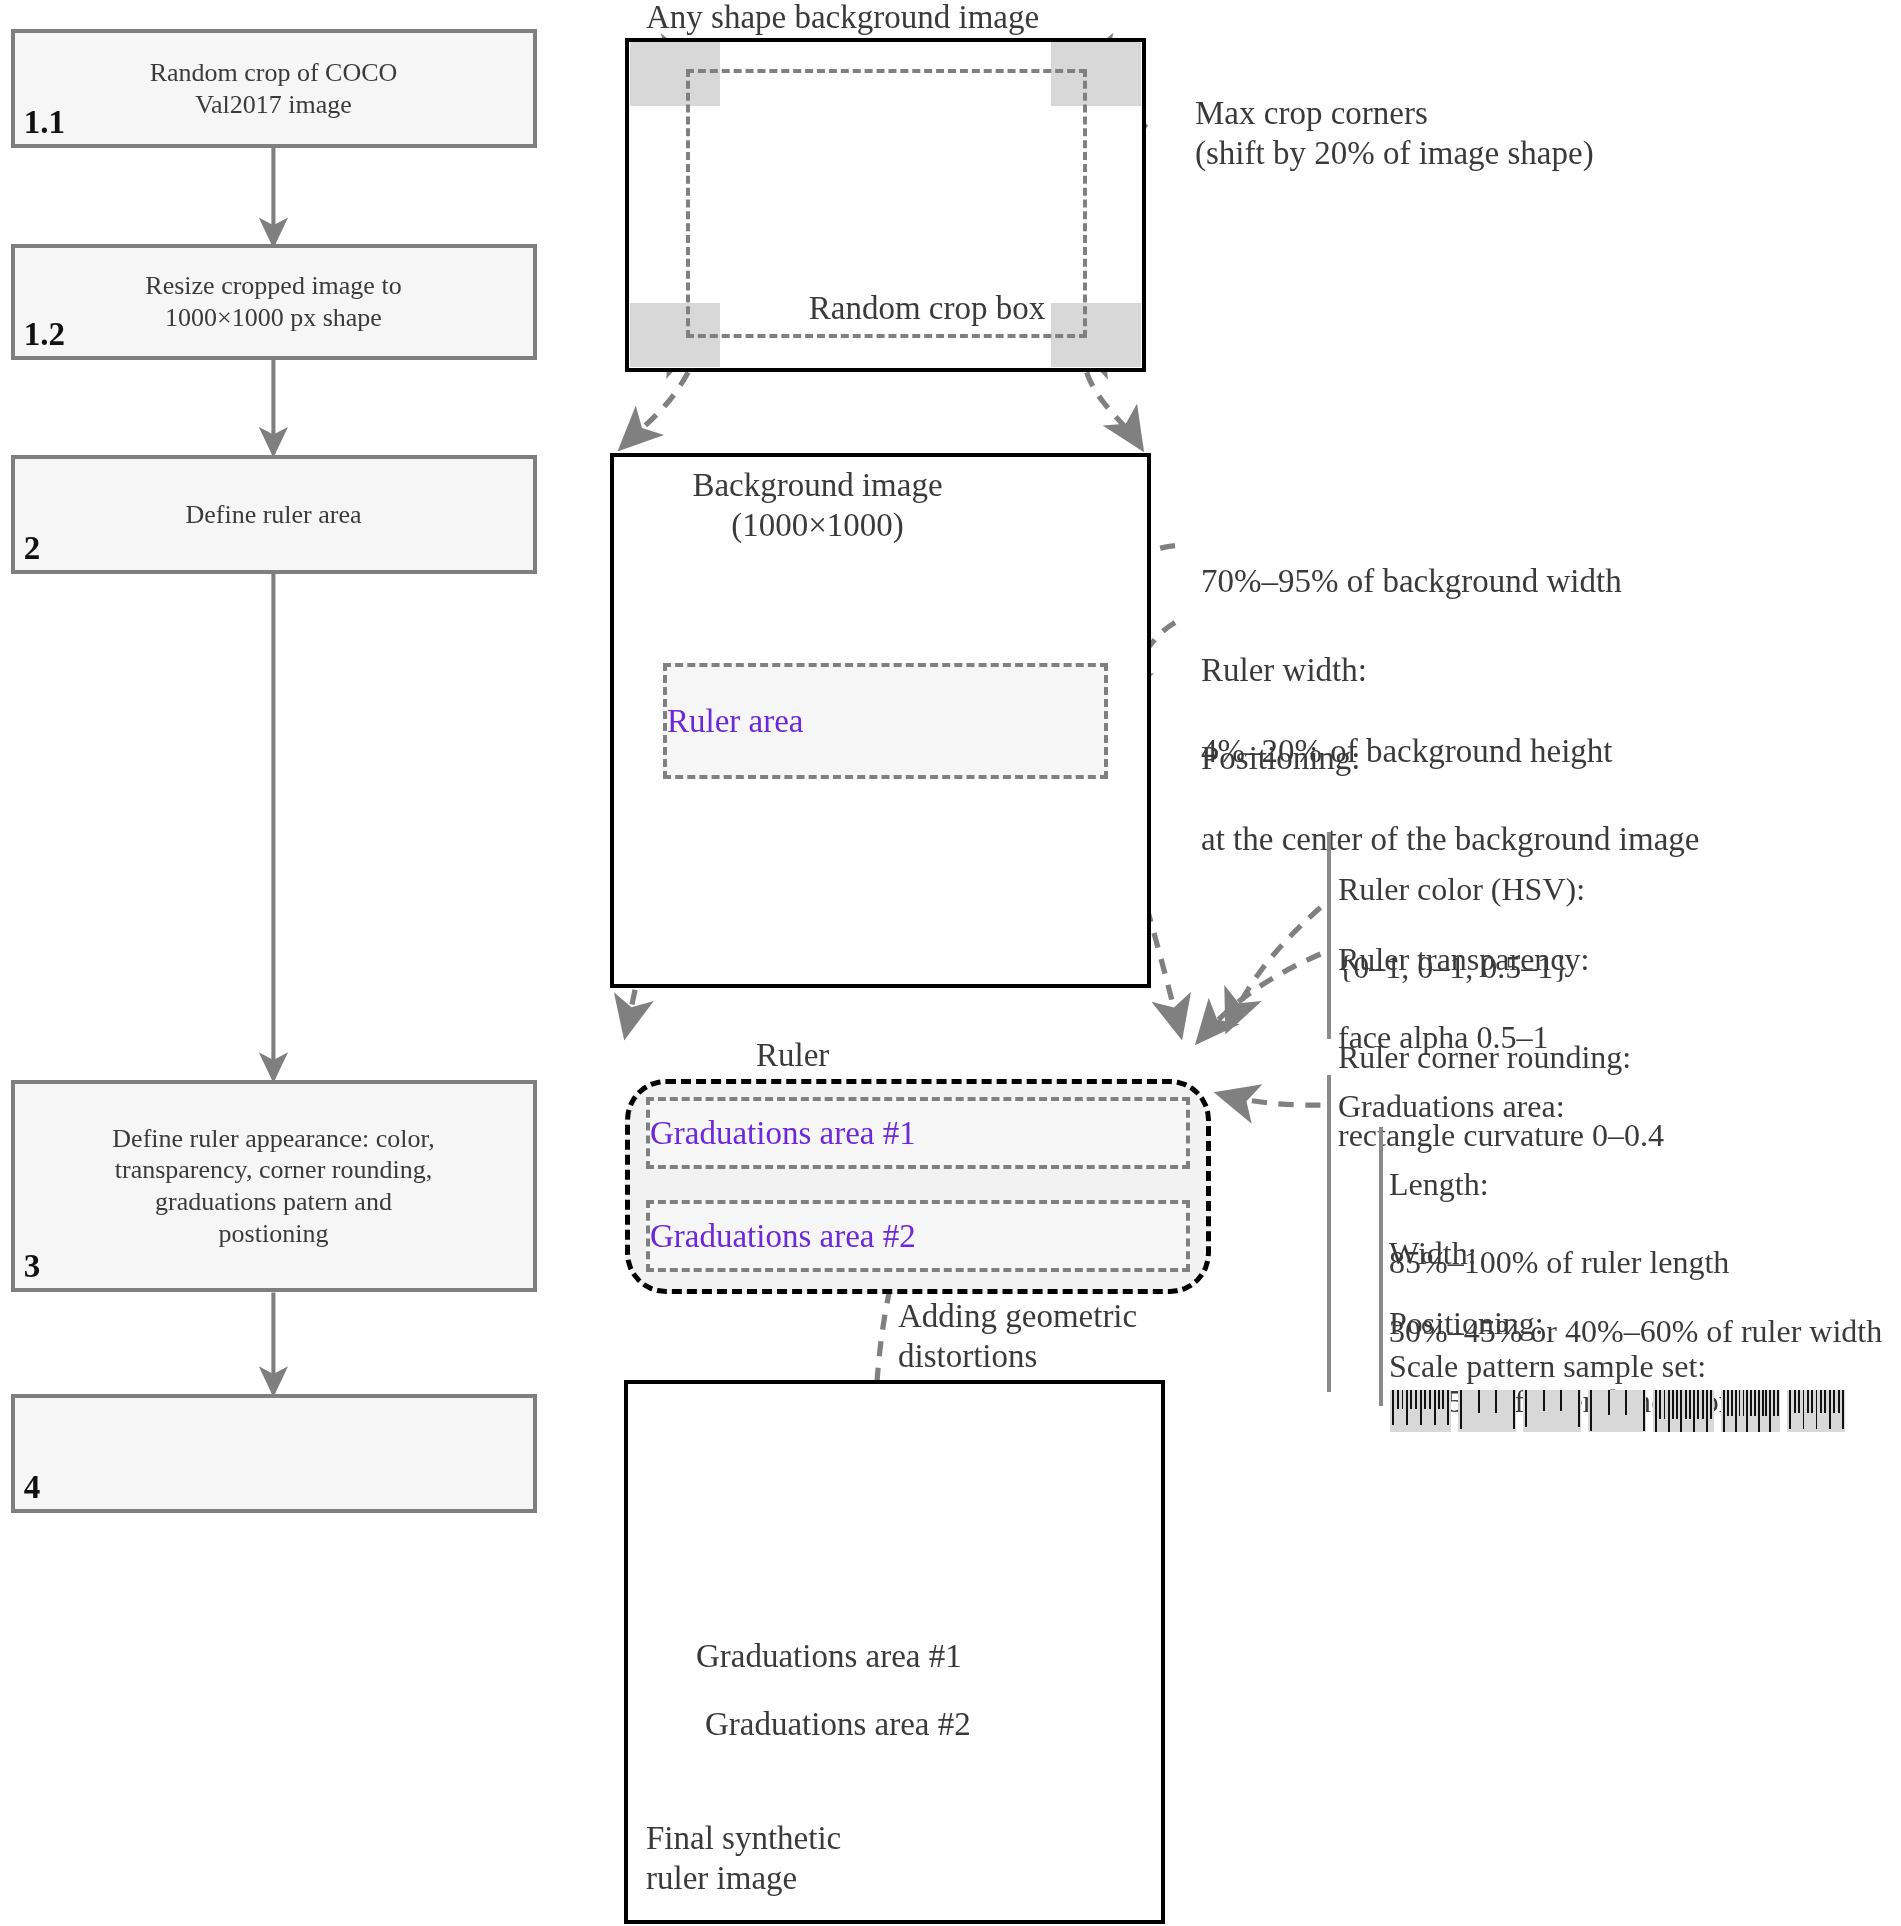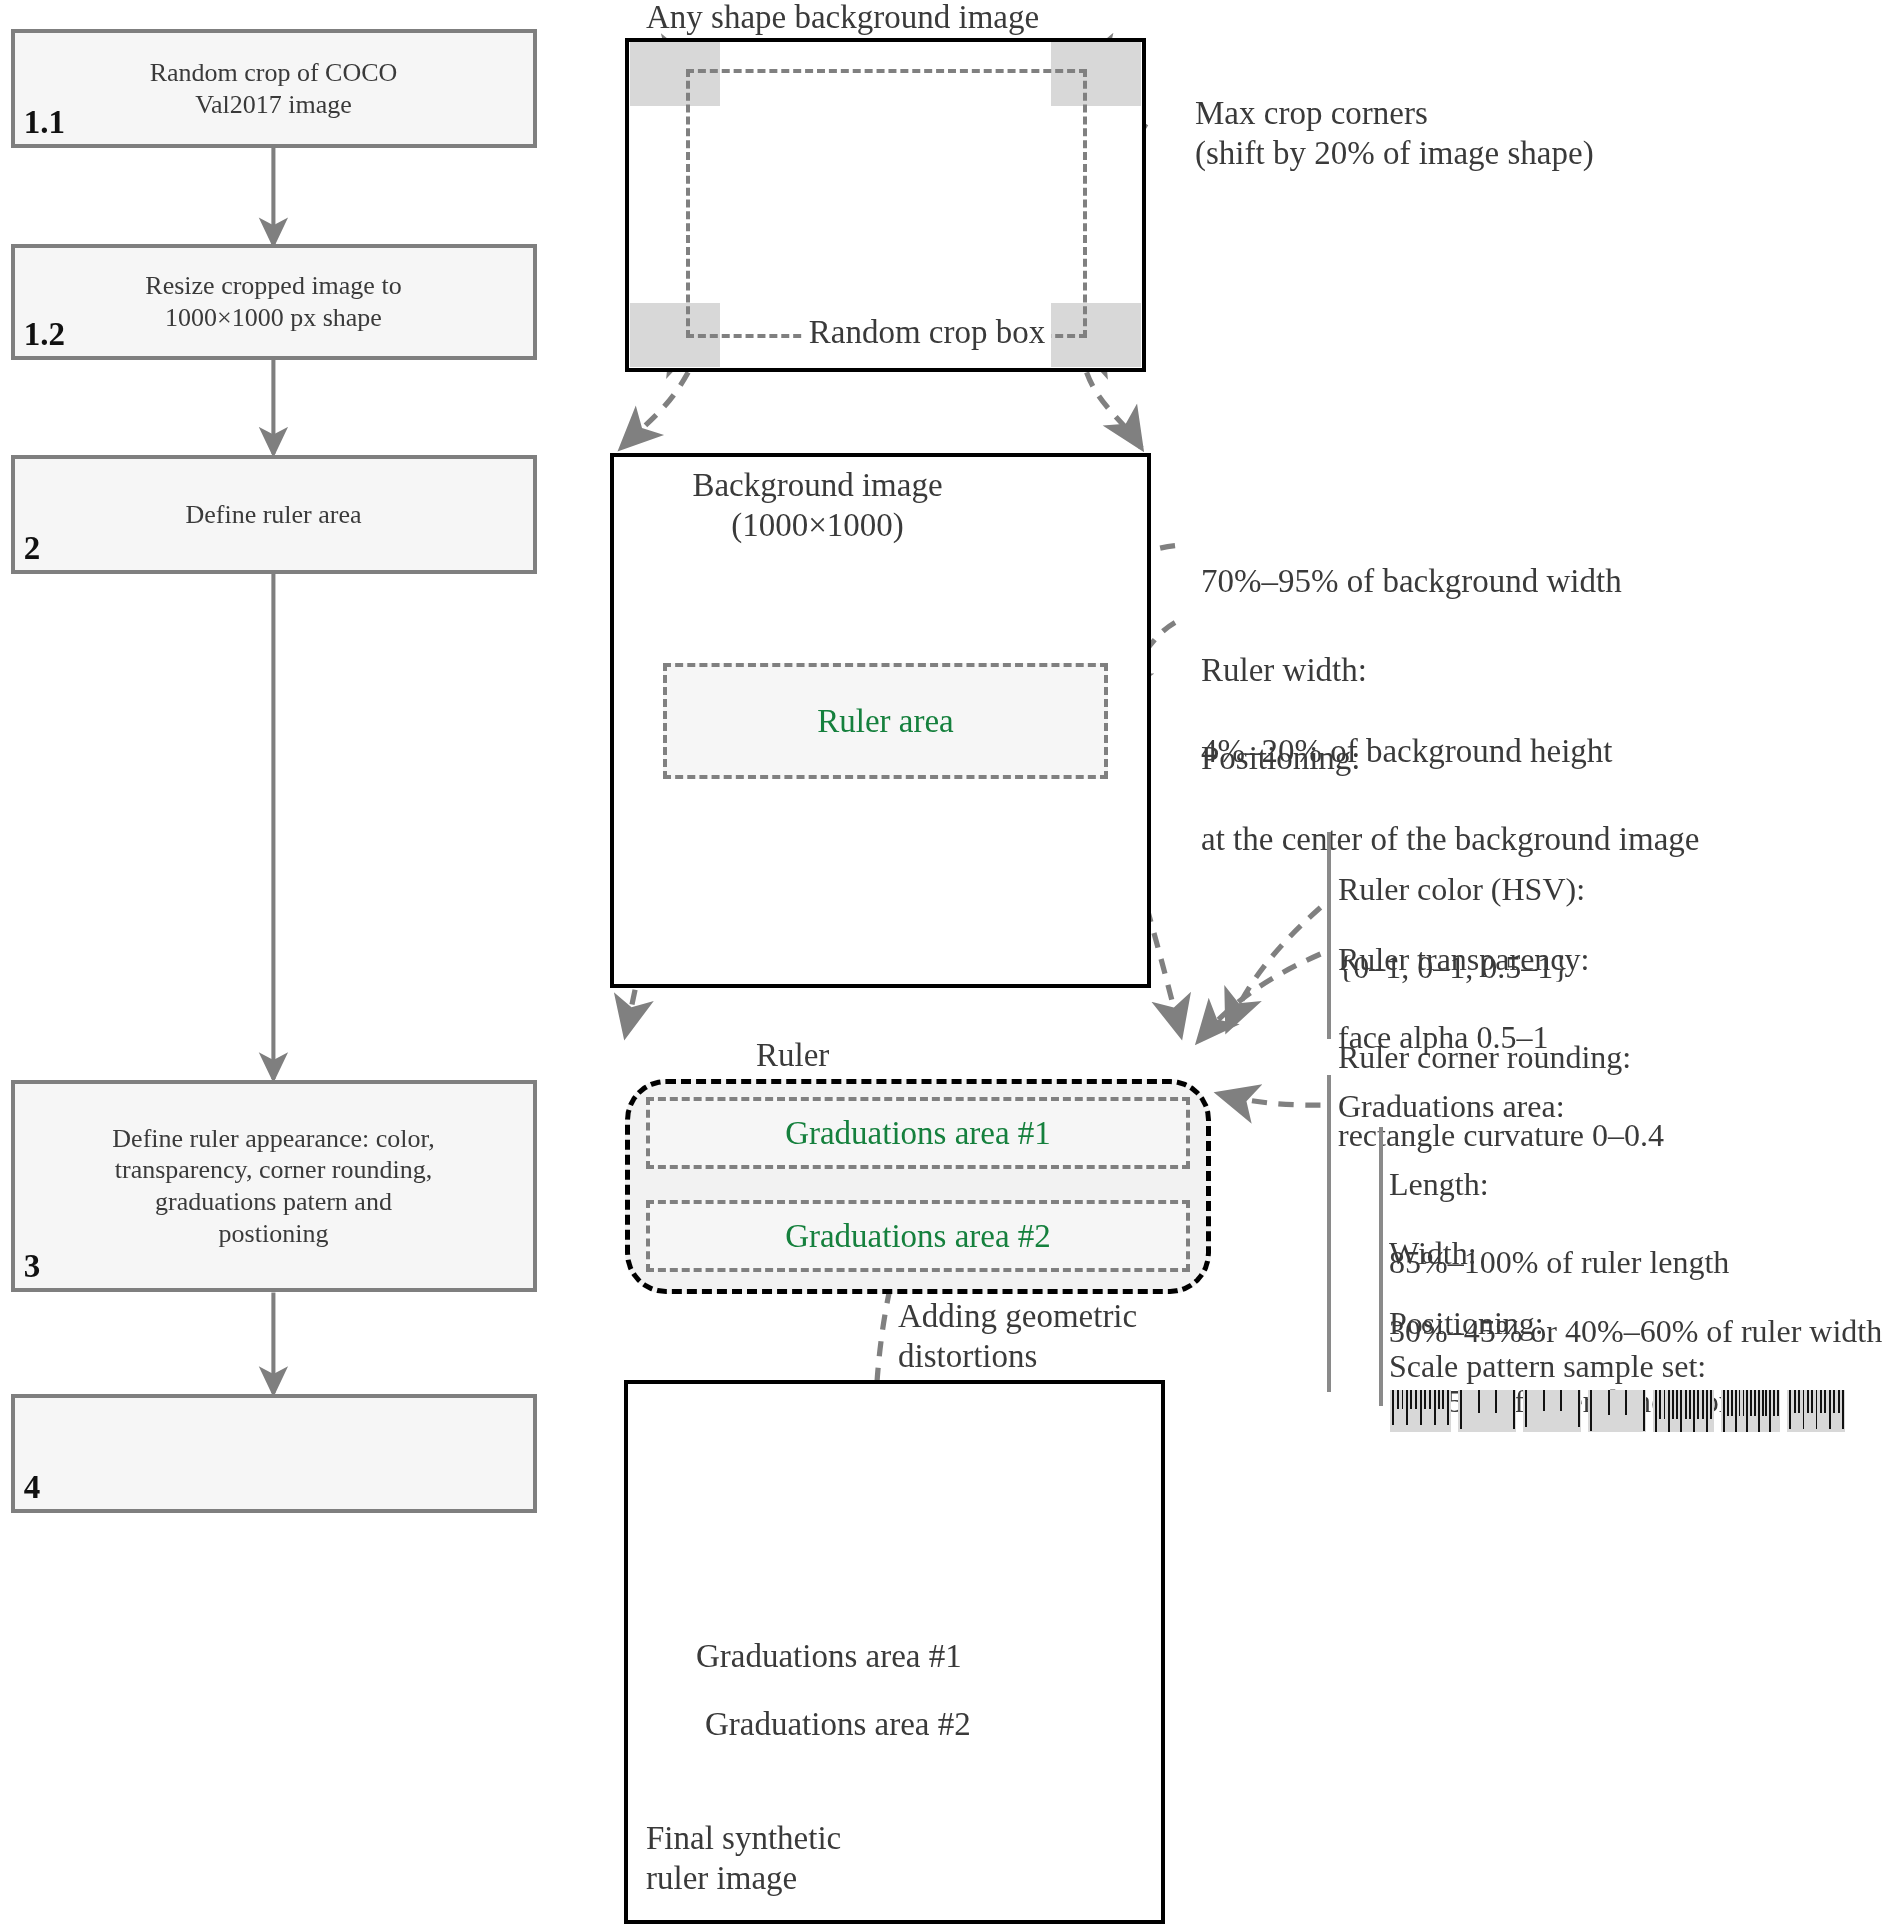--- a/index.html
+++ b/index.html
@@ -45,22 +45,22 @@
     background:#ffffff;
     box-sizing:border-box;
   }
   .graybox{position:absolute;background:#d8d8d8;}
   
   .dashrect{
     position:absolute;
     border:4.1px dashed #808080;
     box-sizing:border-box;
     background:#f6f6f6;
-    display:flex;align-items:center;justify-content:center;
-    font-size:33px;color:#15803d;
+    display:flex;align-items:center;justify-content:flex-start;
+    font-size:33px;color:#6d28d9;
   }
   .dashrect.nofill{background:transparent;}
   
   .rulerbox{
     position:absolute;
     border:5.8px dashed #000;
     border-radius:41px;
     background:#f2f2f2;
     box-sizing:border-box;
   }
@@ -174,21 +174,21 @@
 
 <div class="imgbox" style="left:625px;top:38px;width:521px;height:334px;"></div>
 
 <div class="graybox" style="left:630px;top:42px;width:90px;height:64px;"></div>
 <div class="graybox" style="left:1051px;top:42px;width:90px;height:64px;"></div>
 <div class="graybox" style="left:630px;top:303px;width:90px;height:64px;"></div>
 <div class="graybox" style="left:1051px;top:303px;width:90px;height:64px;"></div>
 
 <div class="dashrect nofill" style="left:686px;top:69px;width:401px;height:269px;border-width:4.7px;"></div>
 
-<div class="lbl" style="left:803px;top:288px;background:#fff;padding:0 5.8px;margin-top:24px;">Random crop box</div>
+<div class="lbl" style="left:803px;top:288px;background:#fff;padding:0 5.8px;">Random crop box</div>
 
 <div class="lbl" style="left:1195px;top:93px;width:454px;">Max crop corners
 (shift by 20% of image shape)</div>
 
 <div class="imgbox" style="left:610px;top:453px;width:541px;height:535px;"></div>
 
 <div class="lbl" style="left:637px;top:465px;width:361px;text-align:center;">Background image
 (1000×1000)</div>
 
 <div class="dashrect" style="left:663px;top:663px;width:445px;height:116px;">

